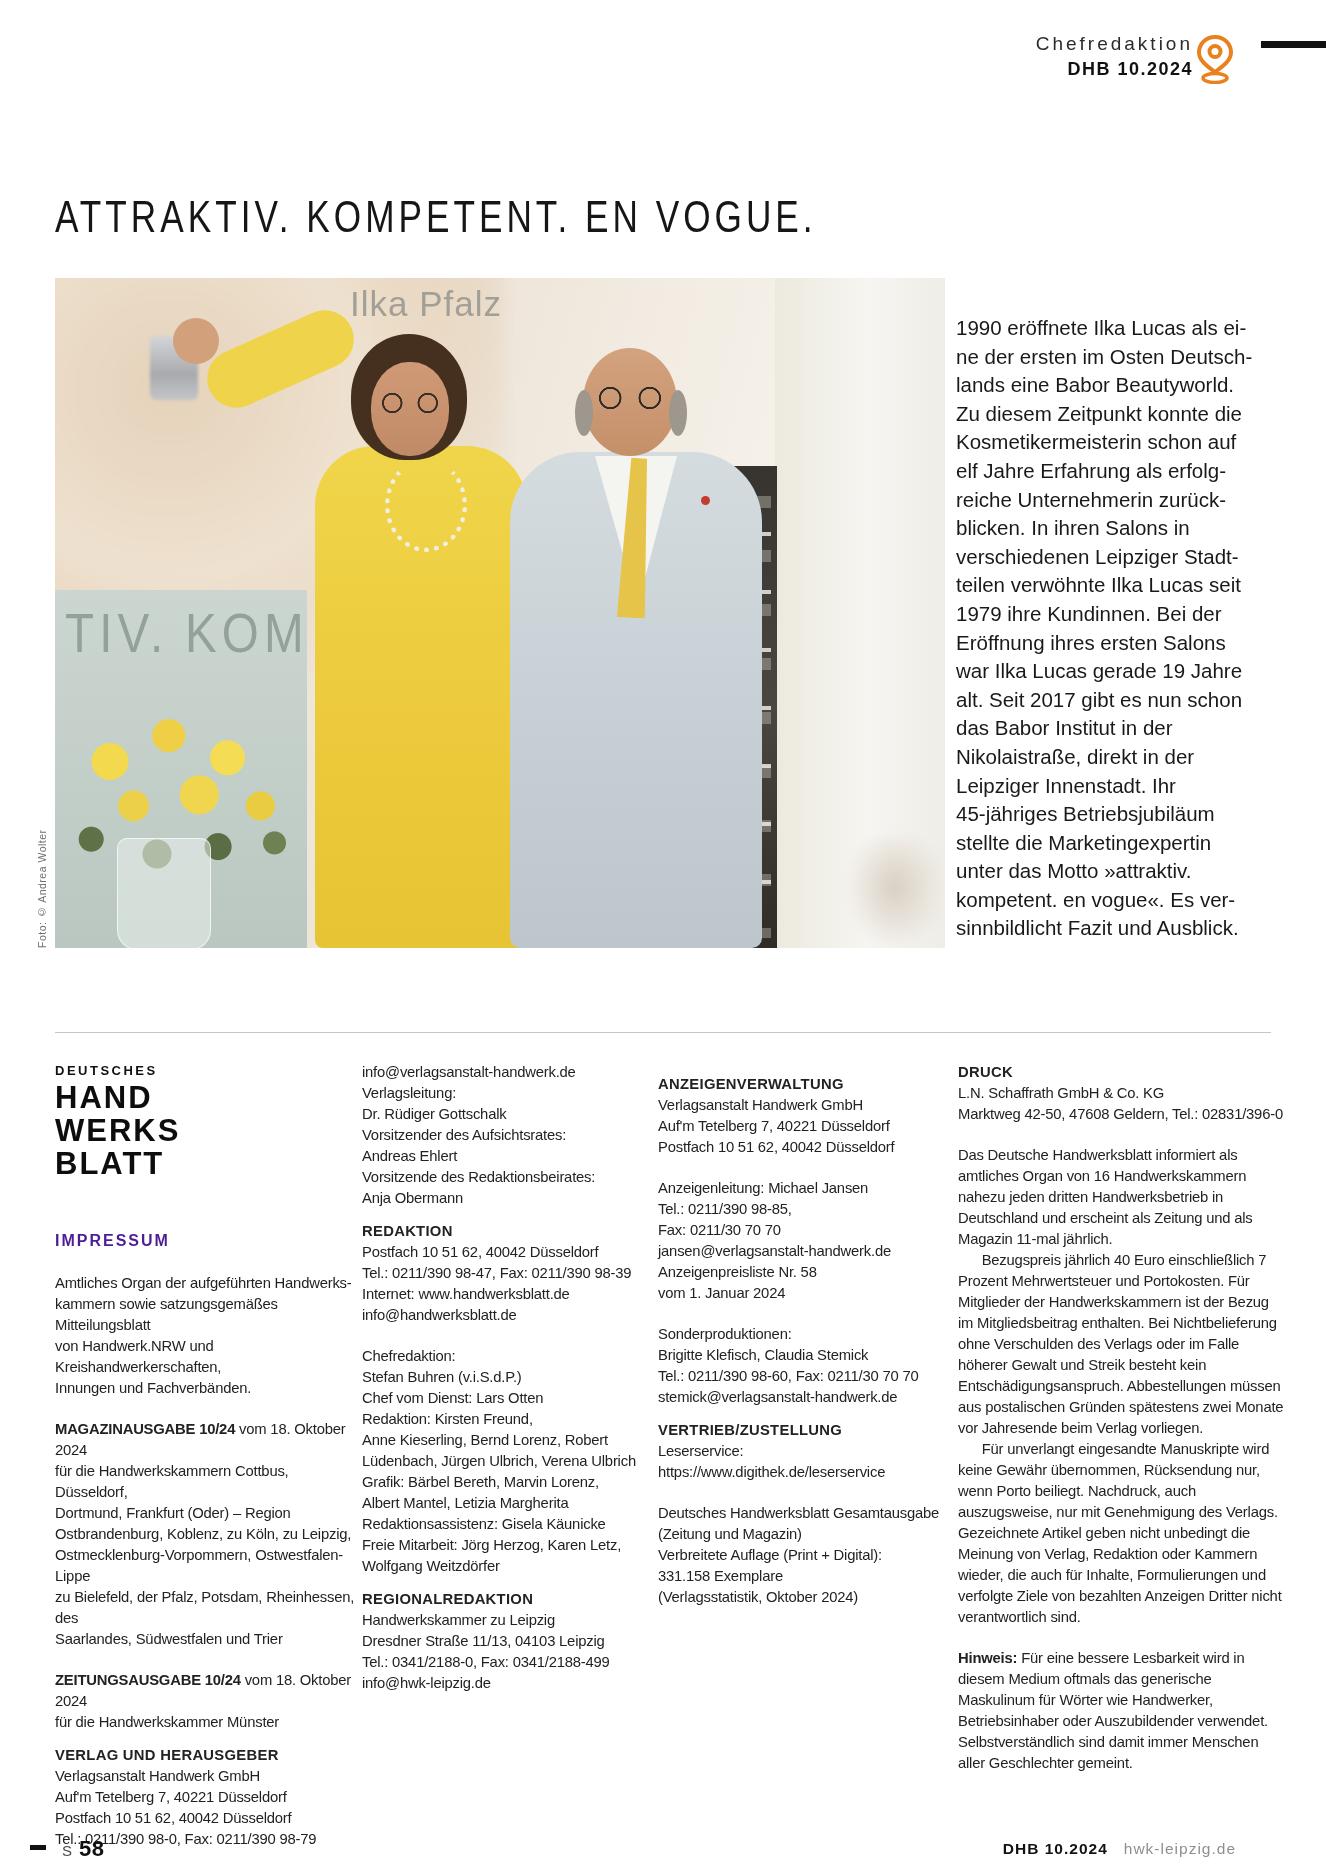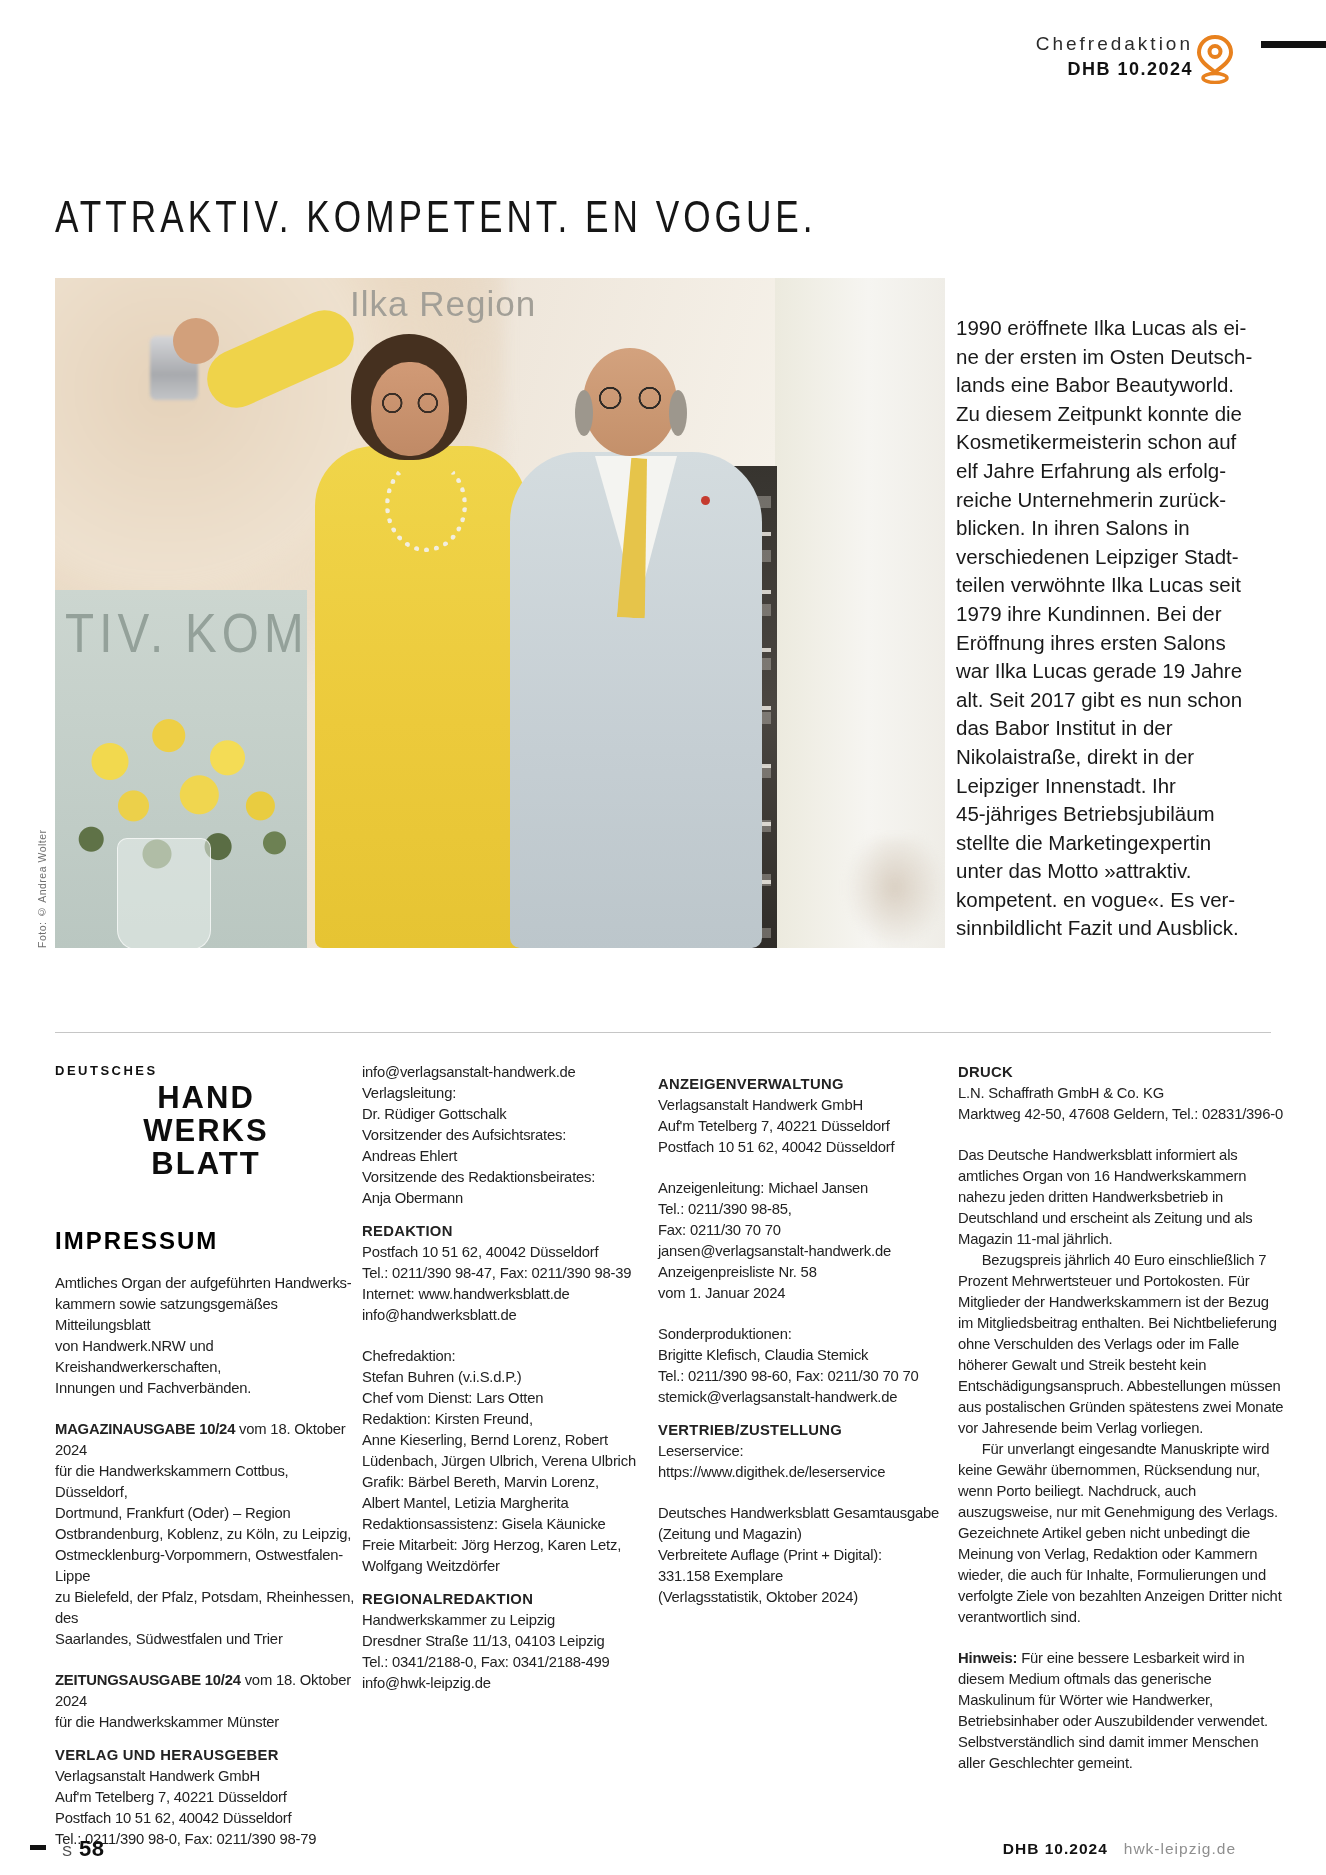--- a/index.html
+++ b/index.html
@@ -107,22 +107,22 @@
   .c2{left:362px;top:1062px;width:288px;}
   .c3{left:658px;top:1062px;width:292px;}
   .c4{left:958px;top:1062px;width:330px;}
   .col p{margin:0;white-space:pre-line;}
   .col p.gap{margin-top:20px;}
   .col h4{margin:12px 0 0 0;font-size:14.8px;line-height:21px;font-weight:700;letter-spacing:.3px;}
   .col h4.first{margin-top:0;}
   .col .flow{white-space:normal;}
   .col .ind{text-indent:1.6em;}
   .logo-small{font-size:13px;font-weight:700;letter-spacing:2.5px;color:#111;}
-  .logo-line{font-size:31px;font-weight:700;letter-spacing:2px;line-height:33px;color:#0d0d0d;text-align:center;}
-  .imp-title{margin:50px 0 0 0;font-size:24px;font-weight:700;letter-spacing:2px;color:#000000;}
+  .logo-line{font-size:31px;font-weight:700;letter-spacing:2px;line-height:33px;color:#0d0d0d;}
+  .imp-title{margin:50px 0 0 0;font-size:16px;font-weight:700;letter-spacing:2px;color:#4c1d95;}
   .c1 .intro{margin-top:22px;}
 
   
   .footer-dash{position:absolute;left:30px;top:1845px;width:16px;height:5px;background:#111;}
   .page-no{position:absolute;left:62px;top:1836px;}
   .page-prefix{font-size:15px;color:#4a4a4a;letter-spacing:1px;}
   .page-num{font-size:22px;font-weight:700;color:#0f0f0f;margin-left:6px;letter-spacing:.5px;}
   .footer-right{position:absolute;right:90px;top:1840px;white-space:nowrap;}
   .footer-issue{font-size:15.5px;font-weight:700;letter-spacing:1px;color:#121212;}
   .footer-site{font-size:15.5px;color:#8f8f8f;letter-spacing:1px;margin-left:16px;}
@@ -165,21 +165,21 @@
     <div class="ph w-face"></div>
     <div class="ph w-glasses"></div>
     <div class="ph m-jacket"></div>
     <div class="ph m-shirt"></div>
     <div class="ph m-tie"></div>
     <div class="ph m-pin"></div>
     <div class="ph m-head"></div>
     <div class="ph m-hairl"></div>
     <div class="ph m-hairr"></div>
     <div class="ph m-glasses"></div>
-    <div class="ph sign">Ilka Region</div>
+    <div class="ph sign">Ilka Pfalz</div>
   </figure>
   <div class="credit">Foto: © Andrea Wolter</div>
 
   <div class="article">1990 eröffnete Ilka Lucas als ei-
 ne der ersten im Osten Deutsch-
 lands eine Babor Beautyworld.
 Zu diesem Zeitpunkt konnte die
 Kosmetikermeisterin schon auf
 elf Jahre Erfahrung als erfolg-
 reiche Unternehmerin zurück-

